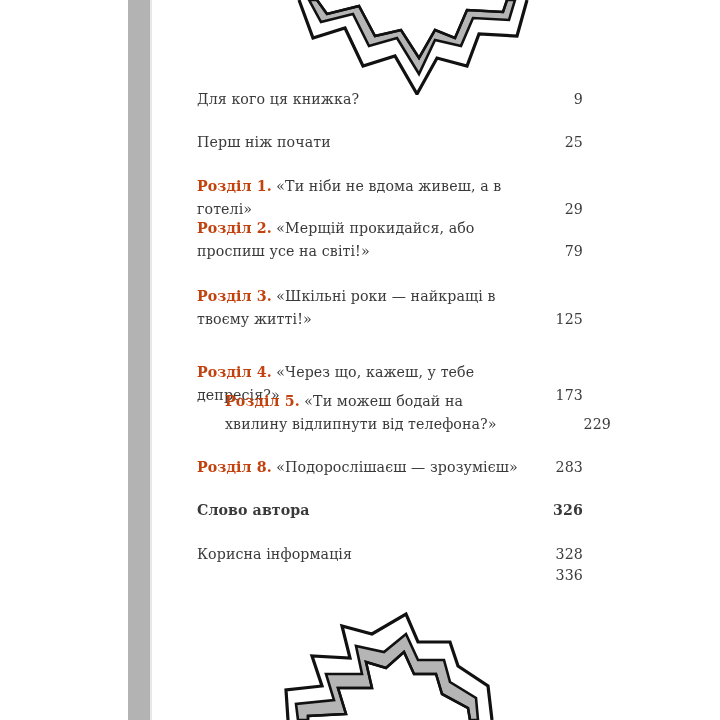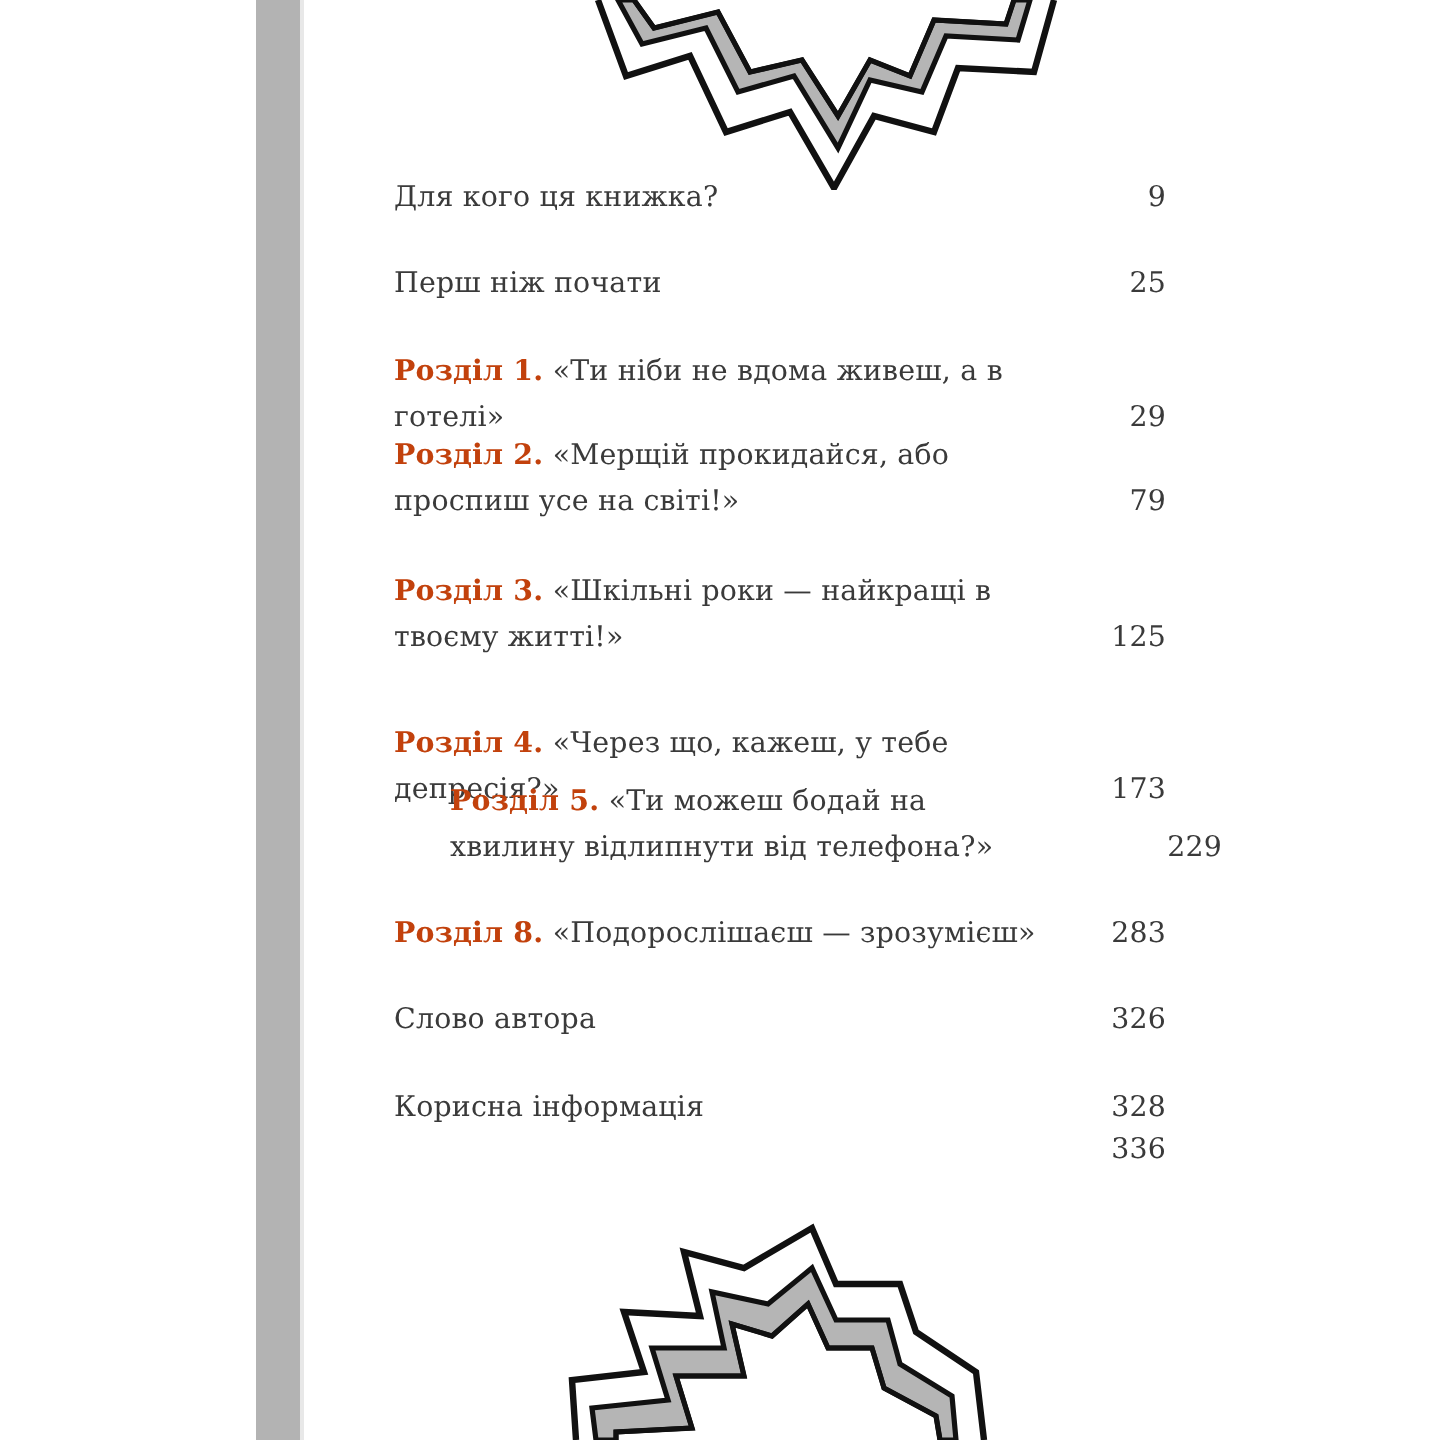--- a/index.html
+++ b/index.html
@@ -156,21 +156,21 @@
     </div>
 
     <div class="toc-entry" style="top:456px;">
       <span class="toc-title" style="width:360px;">
         <span class="toc-label">Розділ 8.</span>
         <span>«Подорослішаєш — зрозумієш»</span>
       </span>
       <span class="toc-page">283</span>
     </div>
 
-    <div class="toc-entry" style="top:499px;">
+    <div class="toc-entry" style="top:499px;font-weight:bold;">
       <span class="toc-title">
         <span class="toc-label"></span>
         <span>Слово автора</span>
       </span>
       <span class="toc-page">326</span>
     </div>
 
     <div class="toc-entry" style="top:543px;">
       <span class="toc-title">
         <span class="toc-label"></span>

